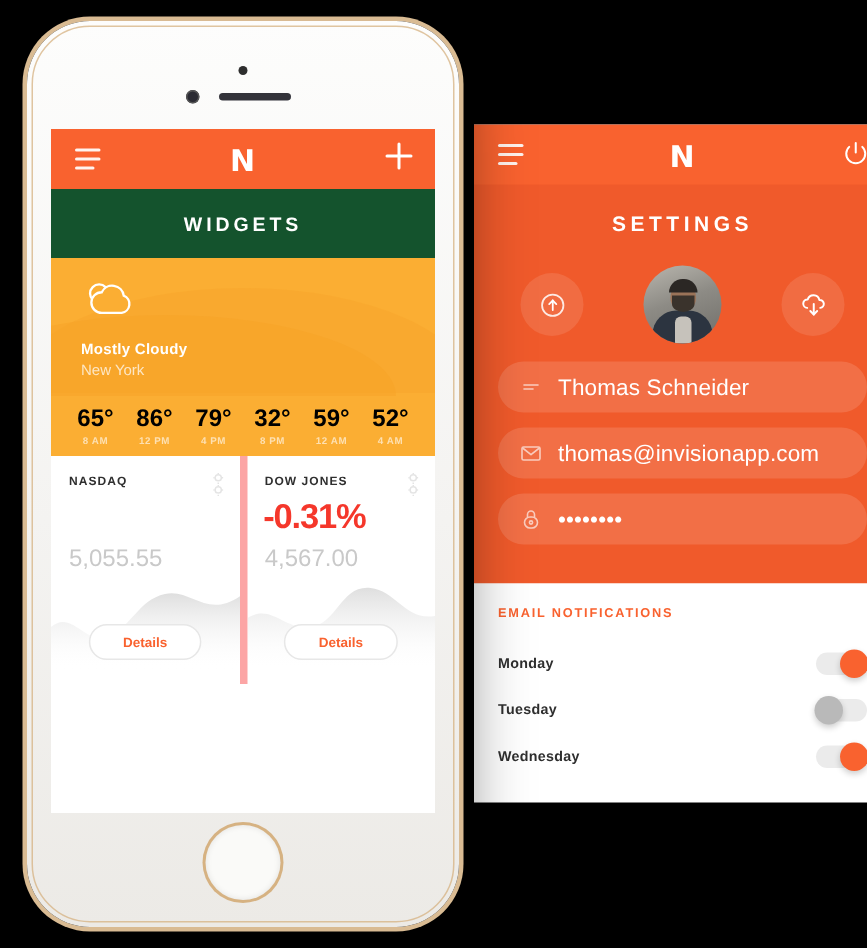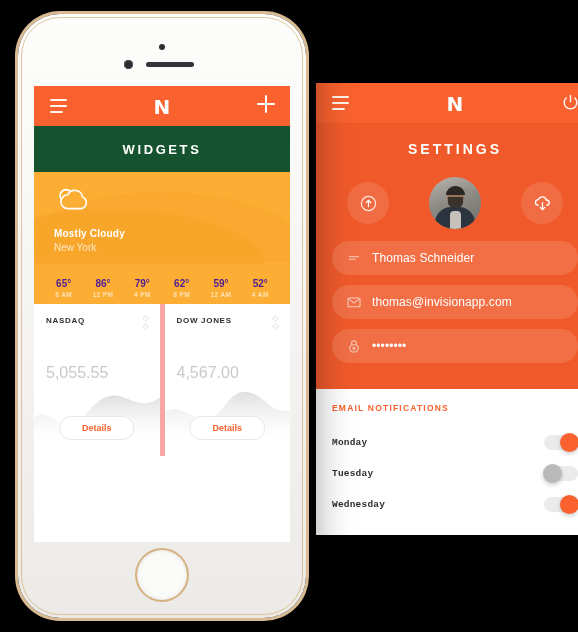--- a/index.html
+++ b/index.html
@@ -55,21 +55,21 @@
   .wave2{position:absolute;left:-30%;bottom:40px;width:120%;height:54px;
          background:#F6A226;border-radius:50% 50% 0 0 / 100% 100% 0 0;opacity:.45;}
   .cloud-ico{position:absolute;left:20px;top:14px;}
   .wdesc{position:absolute;left:20px;top:56px;color:#fff;font-size:10px;font-weight:bold;letter-spacing:.2px;}
   .wcity{position:absolute;left:20px;top:70px;color:rgba(255,255,255,.72);font-size:10px;}
   .bigtemp{position:absolute;right:14px;top:5px;color:#fff;font-weight:bold;
            font-size:58px;line-height:58px;letter-spacing:-2px;}
   .bigtemp sup{font-size:20px;font-weight:normal;vertical-align:super;margin-left:1px;}
   .forecast{position:absolute;left:0;right:0;bottom:6px;display:flex;padding:0 10px;}
   .fc{flex:1;text-align:center;}
-  .fc .t{color:#4c1d95;font-size:10px;font-weight:bold;}
+  .fc .t{color:#000000;font-size:16px;font-weight:bold;}
   .fc .h{color:rgba(255,255,255,.62);font-size:6.5px;font-weight:bold;letter-spacing:.4px;margin-top:2px;}
 
   
   .stocks{display:flex;height:auto;background:#4d7c0f;}
   .card{position:relative;flex:1;height:152px;overflow:hidden;background:#fff;}
   .card+.card{border-left:5px solid #fca5a5;}
   .card .label{position:absolute;left:12px;top:12px;font-size:8px;font-weight:bold;
                color:#2f2f2f;letter-spacing:.7px;}
   .gears{position:absolute;right:10px;top:10px;opacity:.35;cursor:pointer;}
   .pct{position:absolute;left:11px;top:27px;font-size:23px;font-weight:bold;letter-spacing:-.8px;}
@@ -95,27 +95,27 @@
   .av-beard{position:absolute;left:50%;top:20px;width:15px;height:11px;margin-left:-7.5px;
             border-radius:0 0 50% 50%;background:#3a332c;}
   .av-body{position:absolute;left:50%;bottom:0;width:40px;height:22px;margin-left:-20px;
            border-radius:16px 16px 0 0;background:#2c3440;}
   .av-shirt{position:absolute;left:50%;bottom:0;width:11px;height:18px;margin-left:-5.5px;
             background:#c6c2bb;border-radius:4px 4px 0 0;}
   .fields{padding:12px 16px 0;}
   .field{display:flex;align-items:center;height:34px;border-radius:17px;
          background:rgba(255,255,255,.13);margin-bottom:10px;padding:0 14px;cursor:text;}
   .field .fico{width:20px;display:flex;align-items:center;opacity:.65;}
-  .field .fval{color:#fff;font-size:12px;margin-left:6px;letter-spacing:.1px;}
+  .field .fval{color:#fff;font-size:15px;margin-left:6px;letter-spacing:.1px;}
   .dots{letter-spacing:3px;font-size:12px;}
 
   .notif{background:#fff;padding:14px 16px 0;}
   .notif h4{margin:0 0 14px;color:#F9622F;font-size:8.5px;font-weight:bold;letter-spacing:1.2px;}
   .nrow{display:flex;align-items:center;justify-content:space-between;height:31px;}
-  .nrow .nlab{font-size:9.5px;font-weight:bold;color:#2f2f2f;letter-spacing:.2px;font-family:Liberation Mono, monospace;}
+  .nrow .nlab{font-size:9.5px;font-weight:bold;color:#2f2f2f;letter-spacing:.2px;}
   .tgl{position:relative;width:34px;height:15px;border-radius:8px;background:#ebebeb;cursor:pointer;}
   .knob{position:absolute;top:-2px;width:19px;height:19px;border-radius:50%;
         box-shadow:0 2px 4px rgba(0,0,0,.2);}
   .tgl.on .knob{right:-1px;background:#F9622F;}
   .tgl.off .knob{left:-1px;background:#b9b9b9;}
 </style>
 </head>
 <body>
 
 <div class="stage">
@@ -256,21 +256,21 @@
           </div>
           <div class="fc">
             <div class="t">86°</div>
             <div class="h">12 PM</div>
           </div>
           <div class="fc">
             <div class="t">79°</div>
             <div class="h">4 PM</div>
           </div>
           <div class="fc">
-            <div class="t">62°</div>
+            <div class="t">32°</div>
             <div class="h">8 PM</div>
           </div>
           <div class="fc">
             <div class="t">59°</div>
             <div class="h">12 AM</div>
           </div>
           <div class="fc">
             <div class="t">52°</div>
             <div class="h">4 AM</div>
           </div>
@@ -301,20 +301,21 @@
         </div>
         <div class="card">
           <div class="label">DOW JONES</div>
           <span class="gears">
             <svg width="9" height="18" viewBox="0 0 10 20" fill="none" stroke="#b5b5b5" stroke-width="1.1">
               <circle cx="5" cy="5" r="2.3"></circle>
                 <circle cx="5" cy="14" r="2.3"></circle>
               <path d="M5 1.4v1M5 8.6v1M1.4 5h1M7.6 5h1M5 10.4v1M5 17.6v1M1.4 14h1M7.6 14h1"></path>
             </svg>
           </span>
+          <div class="pct" style="color:#F5372B">-0.31%</div>
           <div class="val">4,567.00</div>
           <svg class="spark" viewBox="0 0 128 90" preserveAspectRatio="none">
             <defs>
                 <linearGradient id="g2" x1="0" y1="0" x2="0" y2="1">
               <stop offset="0%" stop-color="#d9d9d9" stop-opacity=".85"></stop>
                   <stop offset="85%" stop-color="#ffffff" stop-opacity="0"></stop>
             </linearGradient>
               </defs>
             <path d="M0,46 C16,36 24,54 42,52 C60,50 62,24 82,26 C100,28 106,50 128,44 L128,90 L0,90 Z" fill="url(#g2)"></path>
           </svg>

